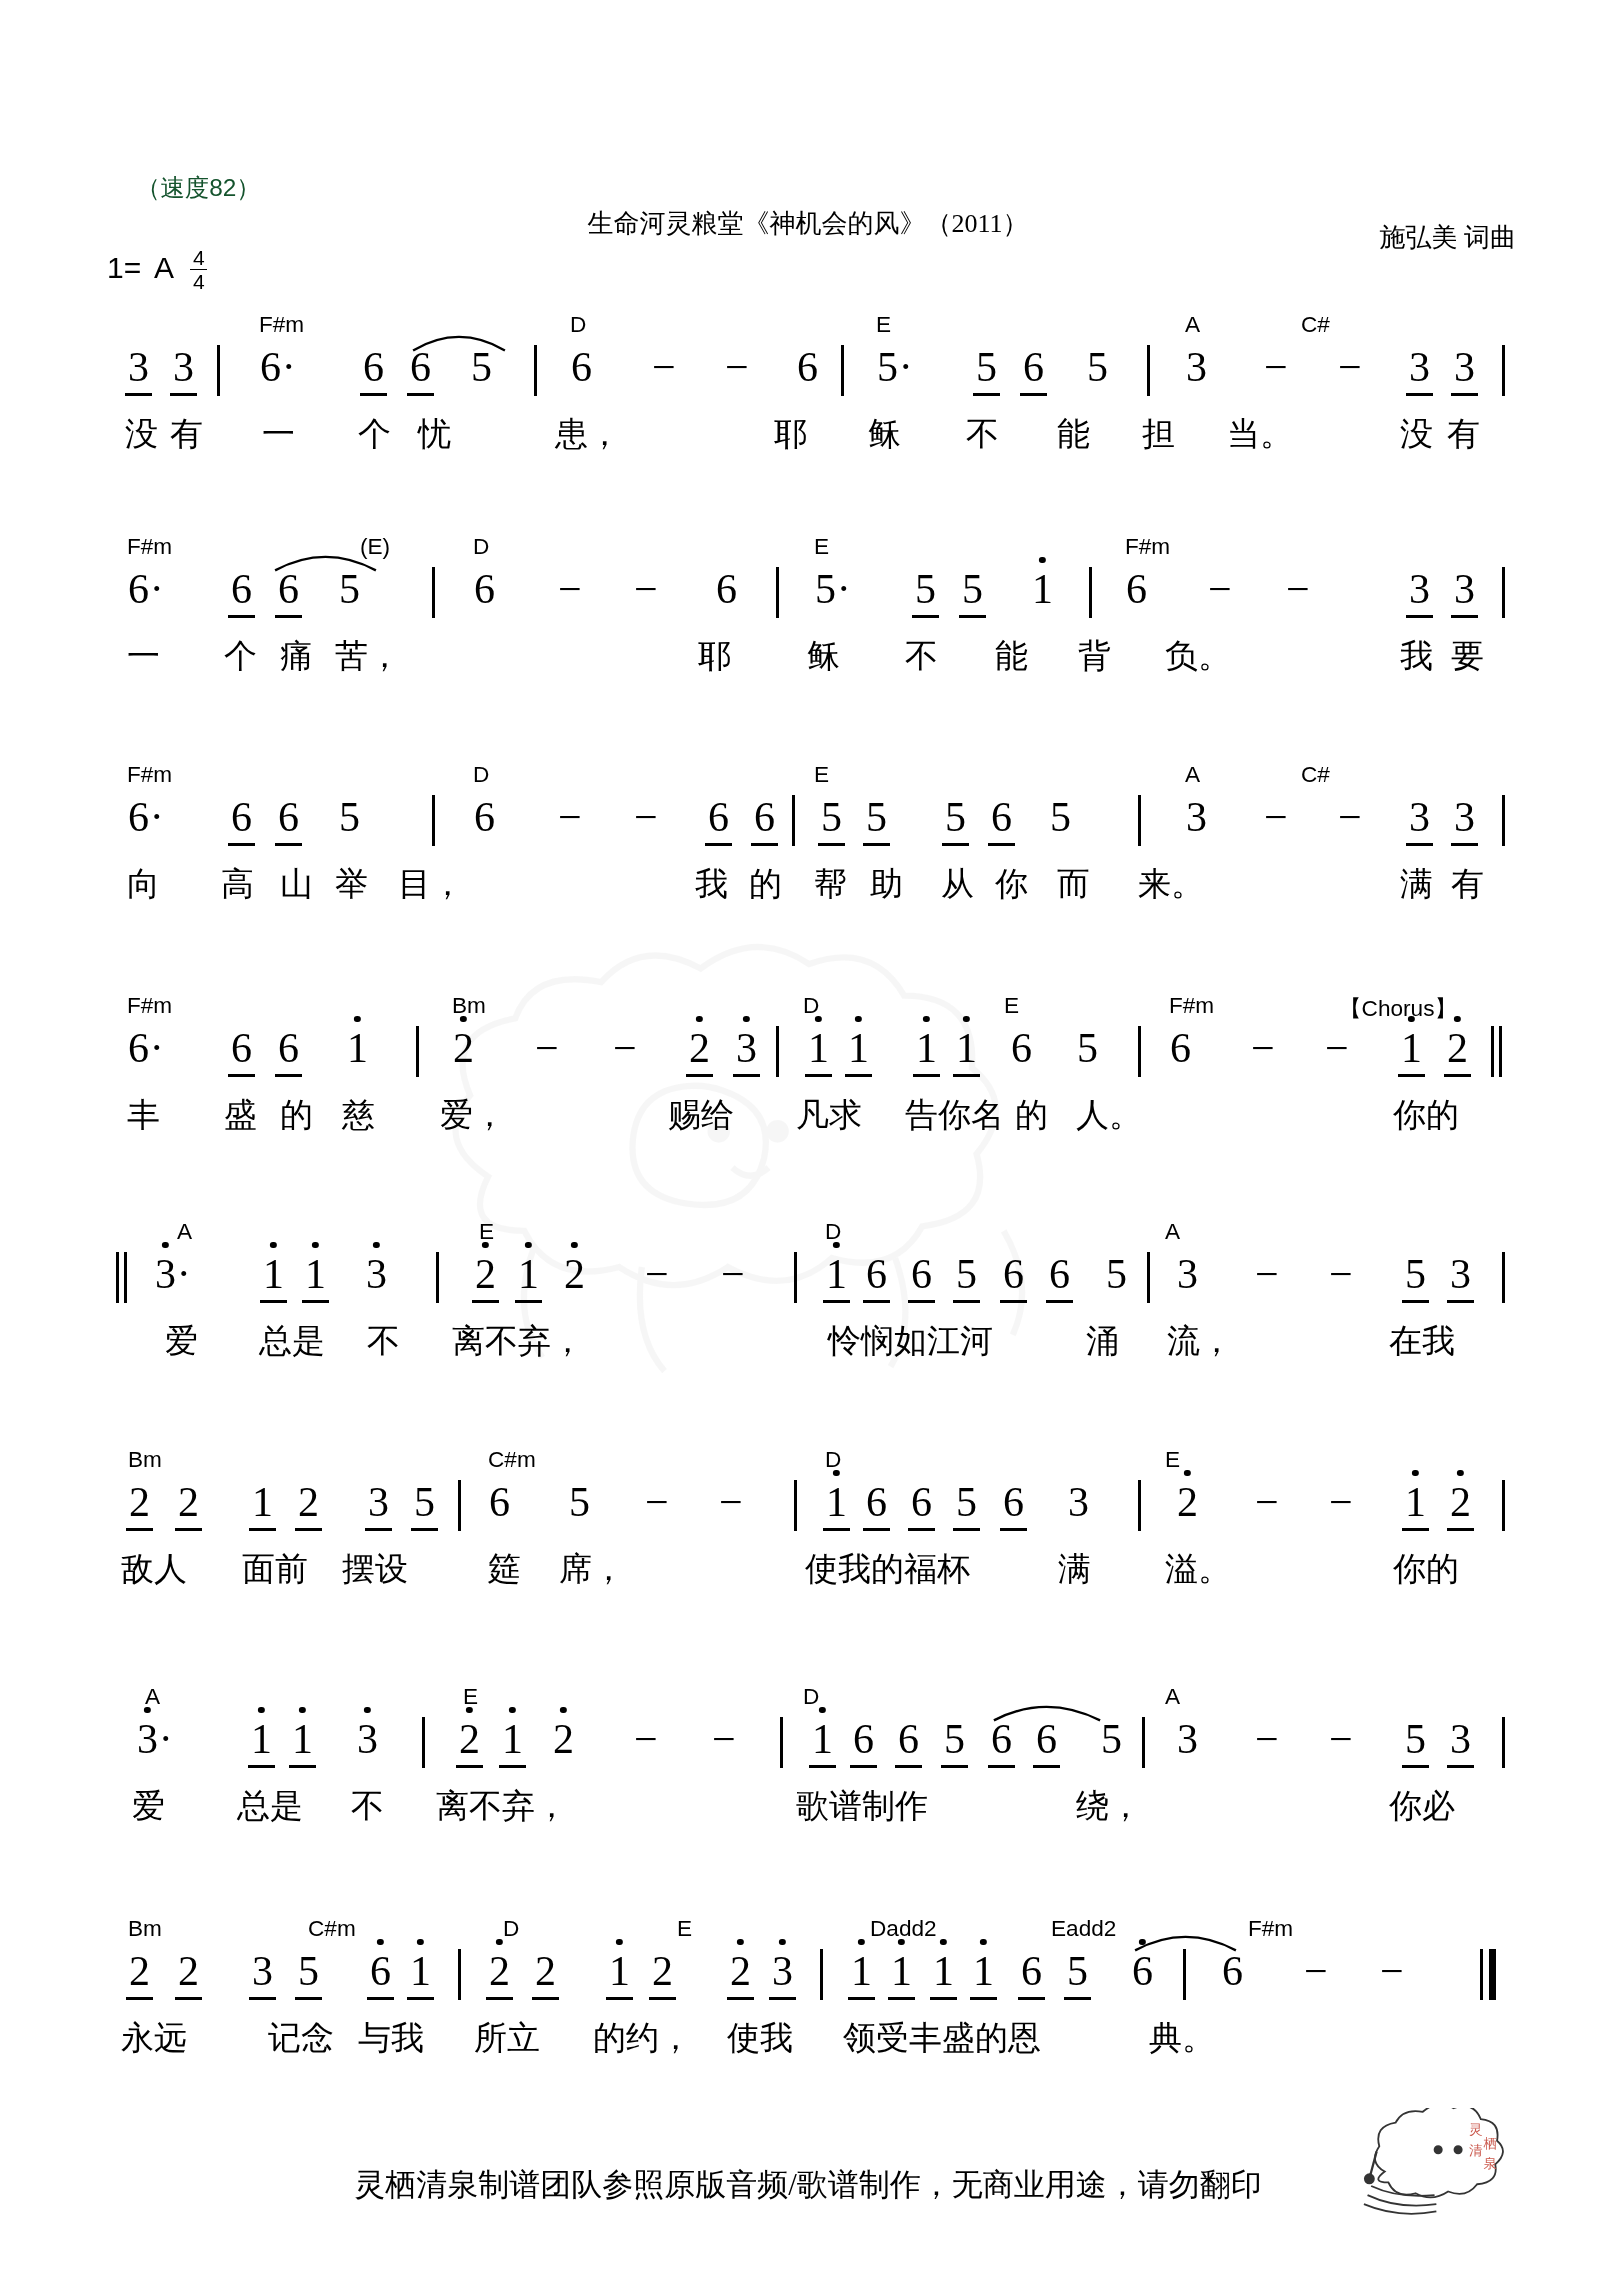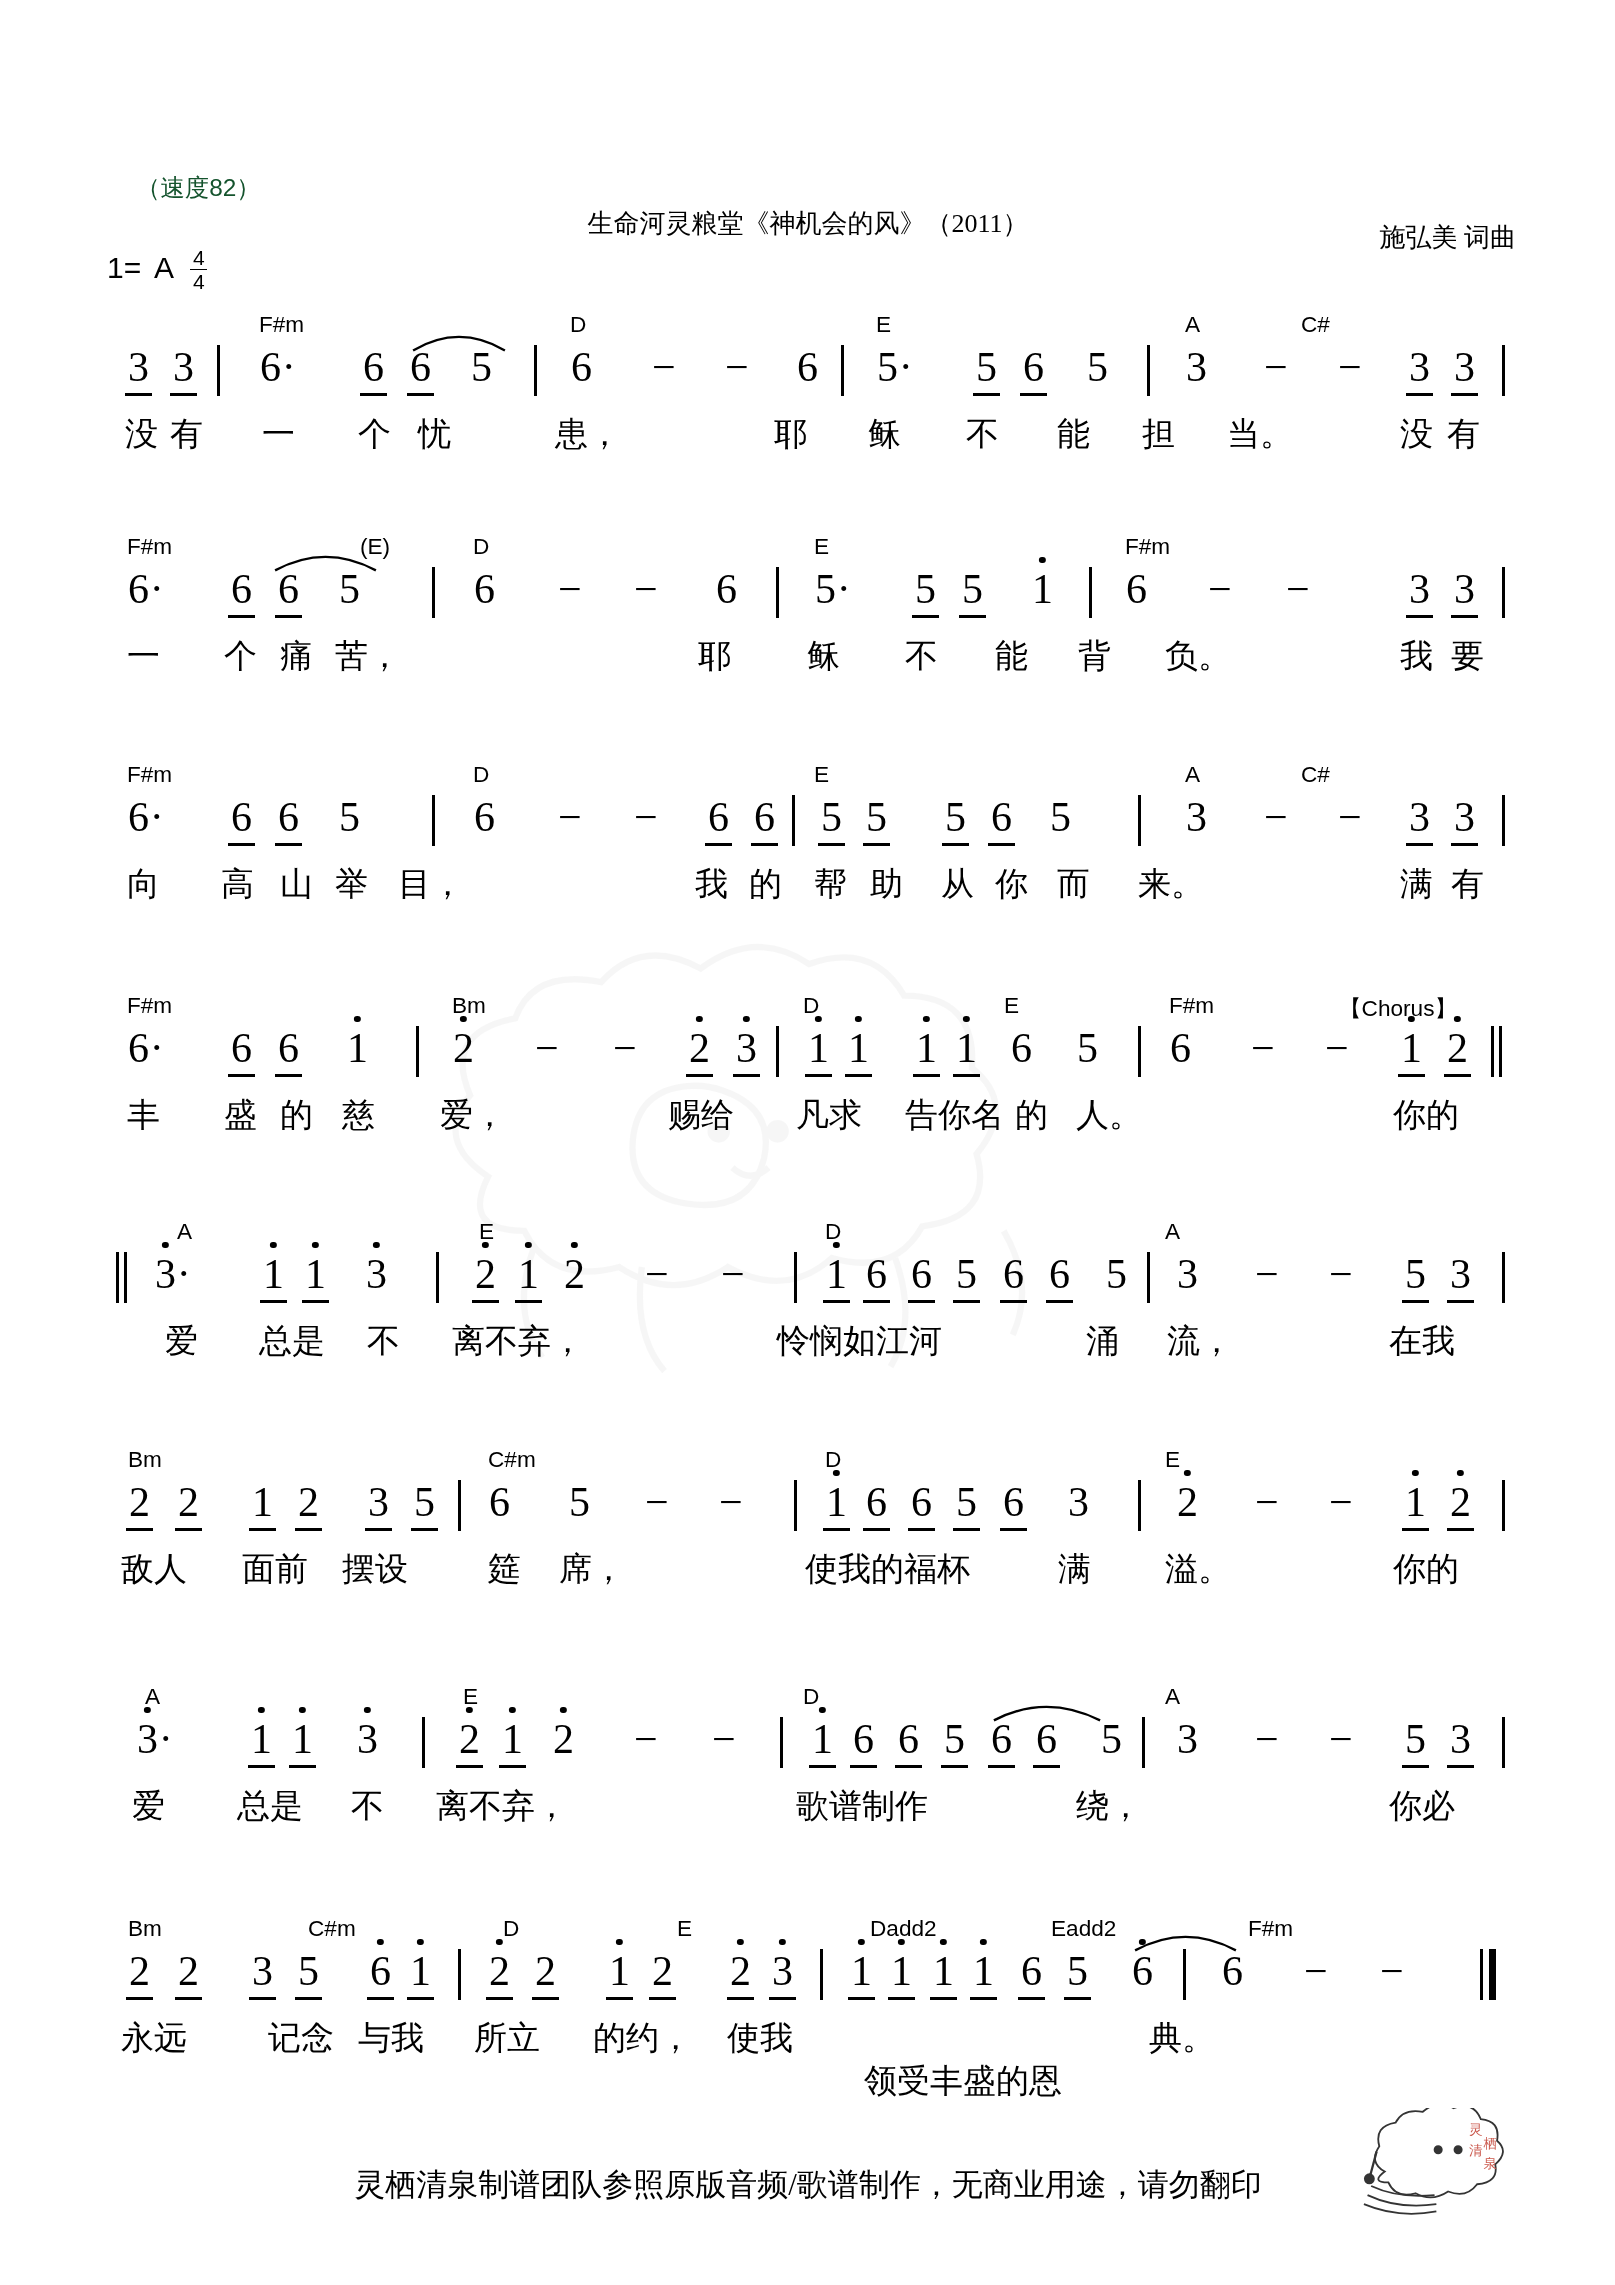--- a/index.html
+++ b/index.html
@@ -374,21 +374,21 @@
       <span class="note" style="left:1328px;"><span class="glyph">−</span></span>
       <span class="note u1" style="left:1404px;"><span class="glyph">5</span></span>
       <span class="note u1" style="left:1449px;"><span class="glyph">3</span></span>
       <span class="barline" style="left:1502px;"></span>
     </div>
     <div class="lyricrow">
       <span class="lyric" style="left:165px;">爱</span>
       <span class="lyric" style="left:259px;">总是</span>
       <span class="lyric" style="left:367px;">不</span>
       <span class="lyric" style="left:452px;">离不弃，</span>
-      <span class="lyric" style="left:777px;">怜悯如江河</span>
+      <span class="lyric" style="left:828px;">怜悯如江河</span>
       <span class="lyric" style="left:1086px;">涌</span>
       <span class="lyric" style="left:1167px;">流，</span>
       <span class="lyric" style="left:1389px;">在我</span>
     </div>
   </div>
 
   <div class="system" style="top:1447px;">
     <div class="chordrow">
       <span class="chord" style="left:128px;">Bm</span>
       <span class="chord" style="left:488px;">C#m</span>
@@ -527,21 +527,21 @@
         <path d="M4 26 Q60 -4 116 26" fill="none" stroke="#000" stroke-width="2.6"></path>
       </svg>
     </div>
     <div class="lyricrow">
       <span class="lyric" style="left:121px;">永远</span>
       <span class="lyric" style="left:241px;margin-left:27px;">记念</span>
       <span class="lyric" style="left:358px;">与我</span>
       <span class="lyric" style="left:474px;">所立</span>
       <span class="lyric" style="left:593px;">的约，</span>
       <span class="lyric" style="left:727px;">使我</span>
-      <span class="lyric" style="left:864px;margin-top:43px;">领受丰盛的恩</span>
+      <span class="lyric" style="left:843px;">领受丰盛的恩</span>
       <span class="lyric" style="left:1149px;">典。</span>
     </div>
   </div>
 
   <div class="footer">灵栖清泉制谱团队参照原版音频/歌谱制作，无商业用途，请勿翻印</div>
 
   <svg class="stamp" viewBox="0 0 180 120">
     <g fill="none" stroke="#111" stroke-width="2">
       <path d="M45 70 q-18 -10 -6 -28 q-6 -22 18 -26 q8 -16 30 -12 q16 -14 34 -4 q22 -8 30 12 q22 2 18 24 q14 12 -2 26 q4 20 -20 22 q-12 16 -32 8 q-18 12 -36 2 q-22 6 -30 -12 q-20 0 -4 -12z"></path>
       <circle cx="104" cy="46" r="4" fill="#111"></circle>

